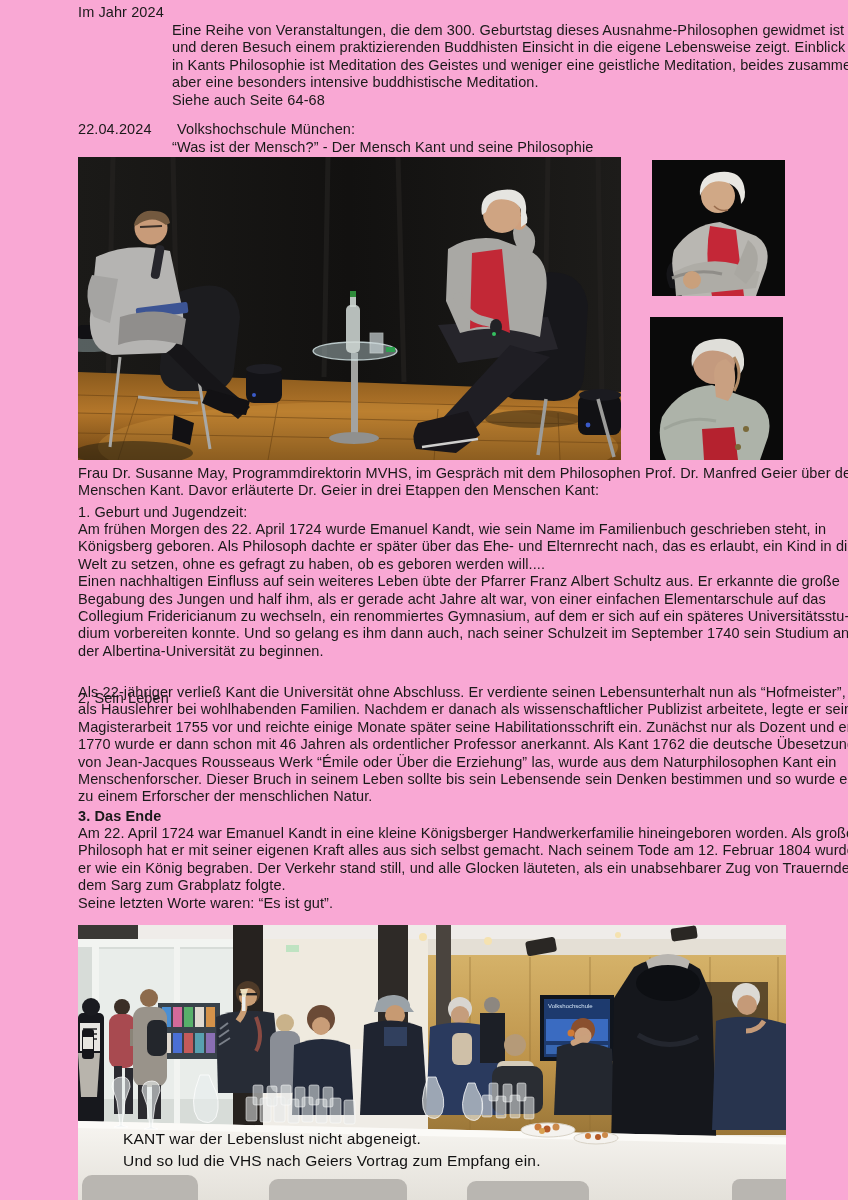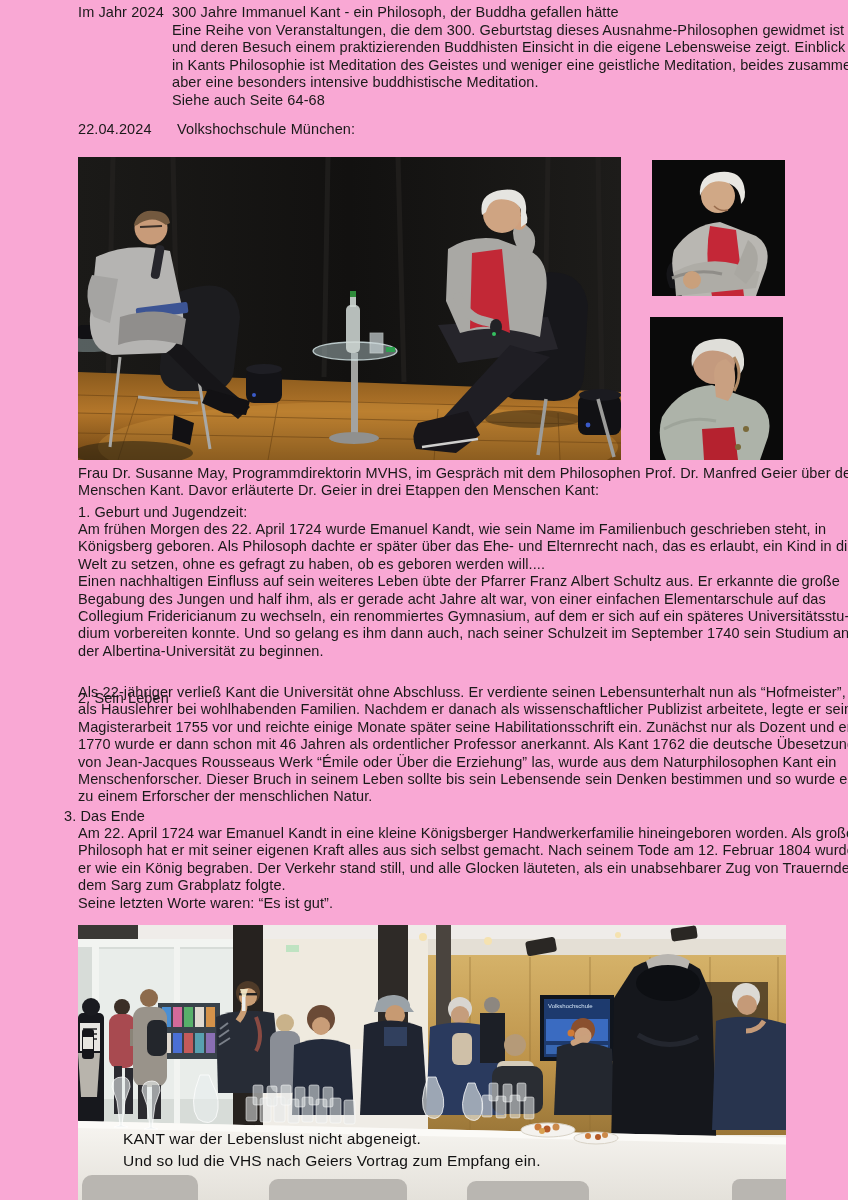--- a/index.html
+++ b/index.html
@@ -35,29 +35,29 @@
     white-space:pre;
     letter-spacing:0.5px;
   }
 </style>
 </head>
 <body>
 
 <div class="page">
 
   <div class="t" style="left:78px;top:4px;">Im Jahr 2024</div>
-  <div class="t" style="left:172px;top:4px;">300 Jahre Immanuel Kant - ein Philosoph, der Buddha gefallen hätte</div>
   <div class="t" style="left:172px;top:22px;">Eine Reihe von Veranstaltungen, die dem 300. Geburtstag dieses Ausnahme-Philosophen gewidmet ist
 und deren Besuch einem praktizierenden Buddhisten Einsicht in die eigene Lebensweise zeigt. Einblick
 in Kants Philosophie ist Meditation des Geistes und weniger eine geistliche Meditation, beides zusammen
 aber eine besonders intensive buddhistische Meditation.
 Siehe auch Seite 64-68</div>
 
   <div class="t" style="left:78px;top:121px;">22.04.2024</div>
   <div class="t" style="left:177px;top:121px;">Volkshochschule München:</div>
+  <div class="t" style="left:172px;top:139px;">“Was ist der Mensch?” - Der Mensch Kant und seine Philosophie</div>
 
   <div class="photo" style="left:78px;top:157px;width:543px;height:303px;">
     <svg width="543" height="303" viewBox="0 0 543 303">
       <defs>
         <linearGradient id="floorG" x1="0" y1="0" x2="0" y2="1">
           <stop offset="0" stop-color="#8a5a1d"></stop>
             <stop offset="0.45" stop-color="#b3762a"></stop>
             <stop offset="1" stop-color="#6d4413"></stop>
         </linearGradient>
         <linearGradient id="curtG" x1="0" y1="0" x2="1" y2="0">
@@ -209,21 +209,21 @@
 
   <div class="t" style="left:78px;top:690px;">2. Sein Leben</div>
   <div class="t" style="left:78px;top:684px;">Als 22-jähriger verließ Kant die Universität ohne Abschluss. Er verdiente seinen Lebensunterhalt nun als “Hofmeister”,
 als Hauslehrer bei wohlhabenden Familien. Nachdem er danach als wissenschaftlicher Publizist arbeitete, legte er seine
 Magisterarbeit 1755 vor und reichte einige Monate später seine Habilitationsschrift ein. Zunächst nur als Dozent und erst
 1770 wurde er dann schon mit 46 Jahren als ordentlicher Professor anerkannt. Als Kant 1762 die deutsche Übesetzung
 von Jean-Jacques Rousseaus Werk “Émile oder Über die Erziehung” las, wurde aus dem Naturphilosophen Kant ein
 Menschenforscher. Dieser Bruch in seinem Leben sollte bis sein Lebensende sein Denken bestimmen und so wurde er
 zu einem Erforscher der menschlichen Natur.</div>
 
-  <div class="t" style="left:64px;top:808px;">3. Das Ende</div>
+  <div class="t" style="left:78px;top:808px;font-weight:bold;">3. Das Ende</div>
   <div class="t" style="left:78px;top:825px;">Am 22. April 1724 war Emanuel Kandt in eine kleine Königsberger Handwerkerfamilie hineingeboren worden. Als großer
 Philosoph hat er mit seiner eigenen Kraft alles aus sich selbst gemacht. Nach seinem Tode am 12. Februar 1804 wurde
 er wie ein König begraben. Der Verkehr stand still, und alle Glocken läuteten, als ein unabsehbarer Zug von Trauernden
 dem Sarg zum Grabplatz folgte.
 Seine letzten Worte waren: “Es ist gut”.</div>
 
   <div class="photo" style="left:78px;top:925px;width:708px;height:275px;background:#efece6;">
     <svg width="770" height="275" viewBox="0 0 770 275">
       <defs>
         <linearGradient id="woodG" x1="0" y1="0" x2="0" y2="1">

